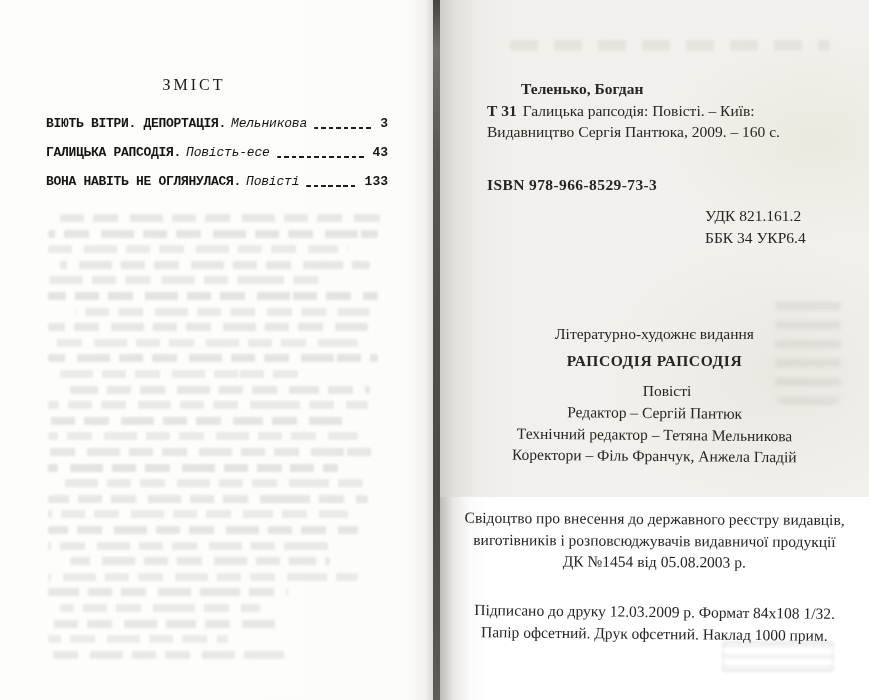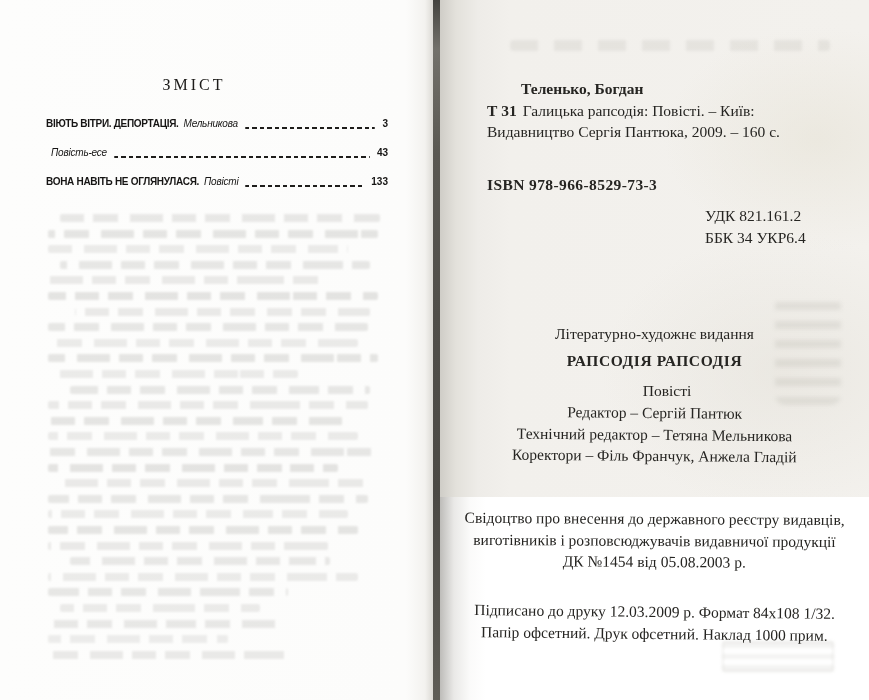--- a/index.html
+++ b/index.html
@@ -16,21 +16,21 @@
     position:absolute;left:0;top:0;width:434px;height:700px;
     background:linear-gradient(270deg,#d9d7d2 0px,#f3f2ef 9px,#fcfcfb 28px,#fdfdfc 100%);
   }
   .toc-title{
     position:absolute;top:76px;left:0;width:388px;text-align:center;
     font-size:16px;letter-spacing:3px;color:#1d1c1a;
   }
   .toc-list{position:absolute;left:46px;top:106px;width:342px;}
   .toc-row{
     display:flex;align-items:flex-start;margin-top:12px;
-    font-family:Liberation Sans, sans-serif;font-size:10px;line-height:17px;
+    font-family:Liberation Mono, monospace;font-size:13px;line-height:17px;
     color:#161514;white-space:nowrap;
   }
   .toc-row:first-child{margin-top:9px;}
   .toc-entry-title{font-weight:700;letter-spacing:-0.3px;}
   .toc-entry-subtitle{font-style:italic;font-weight:400;margin-left:5px;letter-spacing:-0.2px;}
   .toc-leader{
     flex:1;height:2.4px;margin:0 7px;align-self:flex-end;margin-bottom:3px;
     background:repeating-linear-gradient(90deg,#1e1d1b 0 4.5px,transparent 4.5px 7.5px);
     border-radius:1px;min-width:30px;
   }
@@ -105,20 +105,21 @@
     <div class="toc-title">ЗМІСТ</div>
 
     <div class="toc-list">
       <div class="toc-row">
         <span class="toc-entry-title">ВІЮТЬ ВІТРИ. ДЕПОРТАЦІЯ.</span>
         <span class="toc-entry-subtitle">Мельникова</span>
         <span class="toc-leader"></span>
         <span class="toc-page-number">3</span>
       </div>
       <div class="toc-row">
+        <span class="toc-entry-title">ГАЛИЦЬКА РАПСОДІЯ.</span>
         <span class="toc-entry-subtitle">Повість-есе</span>
         <span class="toc-leader"></span>
         <span class="toc-page-number">43</span>
       </div>
       <div class="toc-row">
         <span class="toc-entry-title">ВОНА НАВІТЬ НЕ ОГЛЯНУЛАСЯ.</span>
         <span class="toc-entry-subtitle">Повісті</span>
         <span class="toc-leader"></span>
         <span class="toc-page-number">133</span>
       </div>

